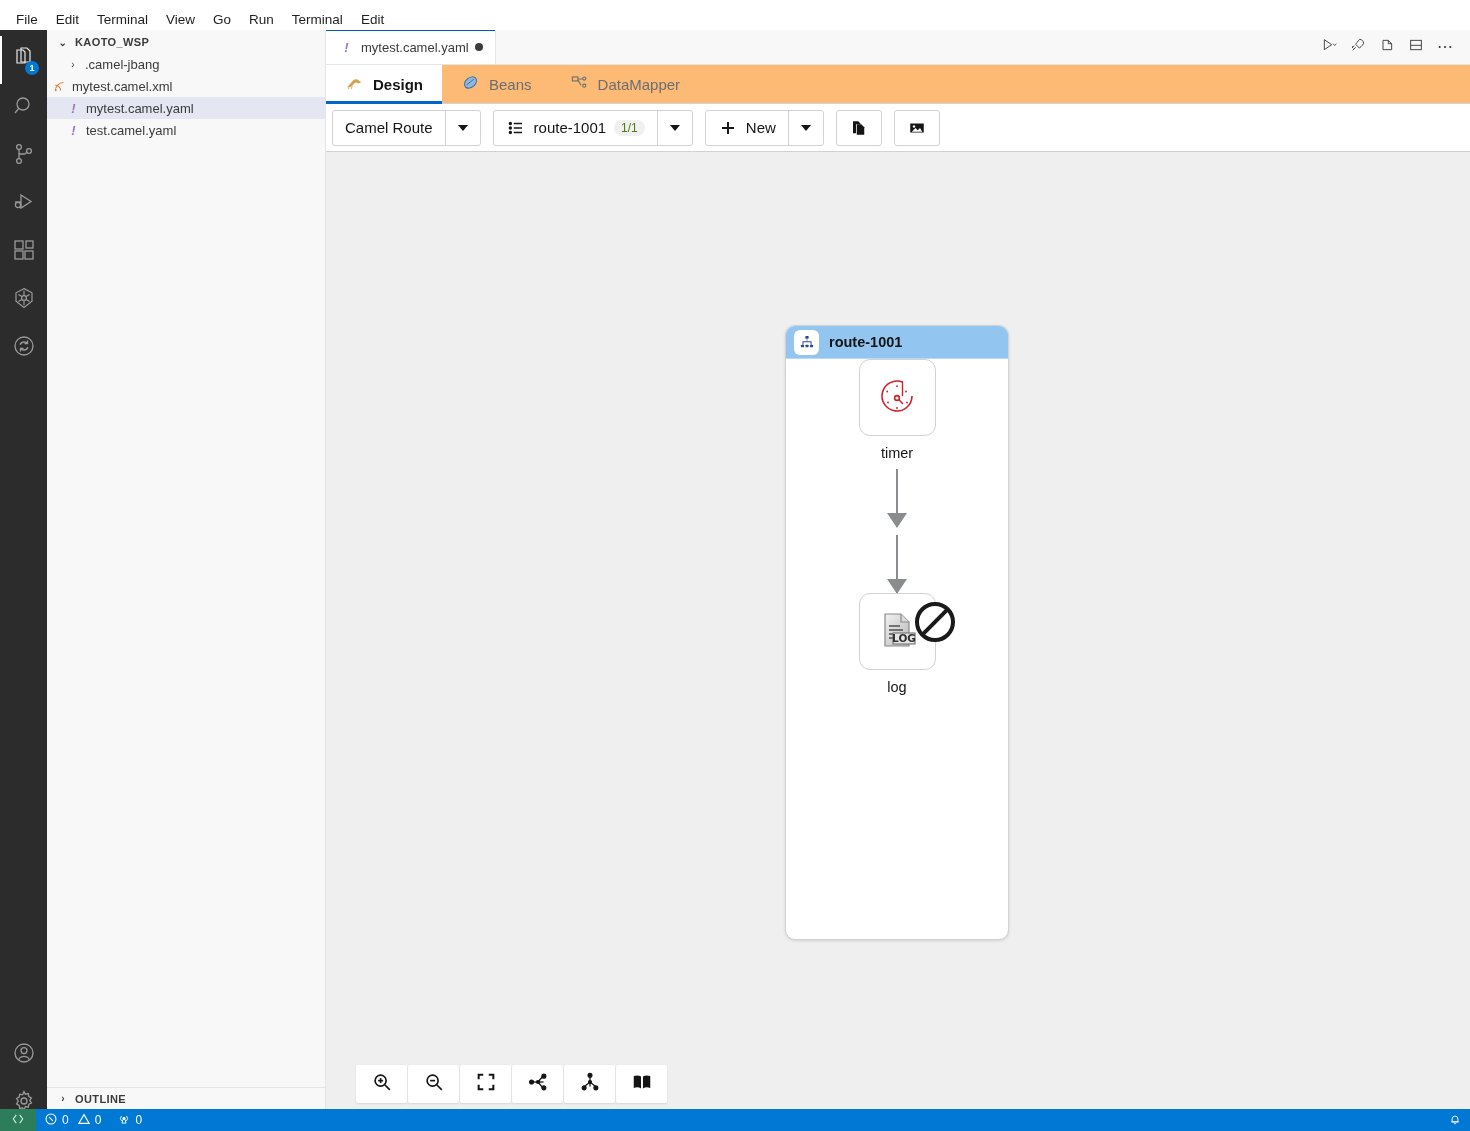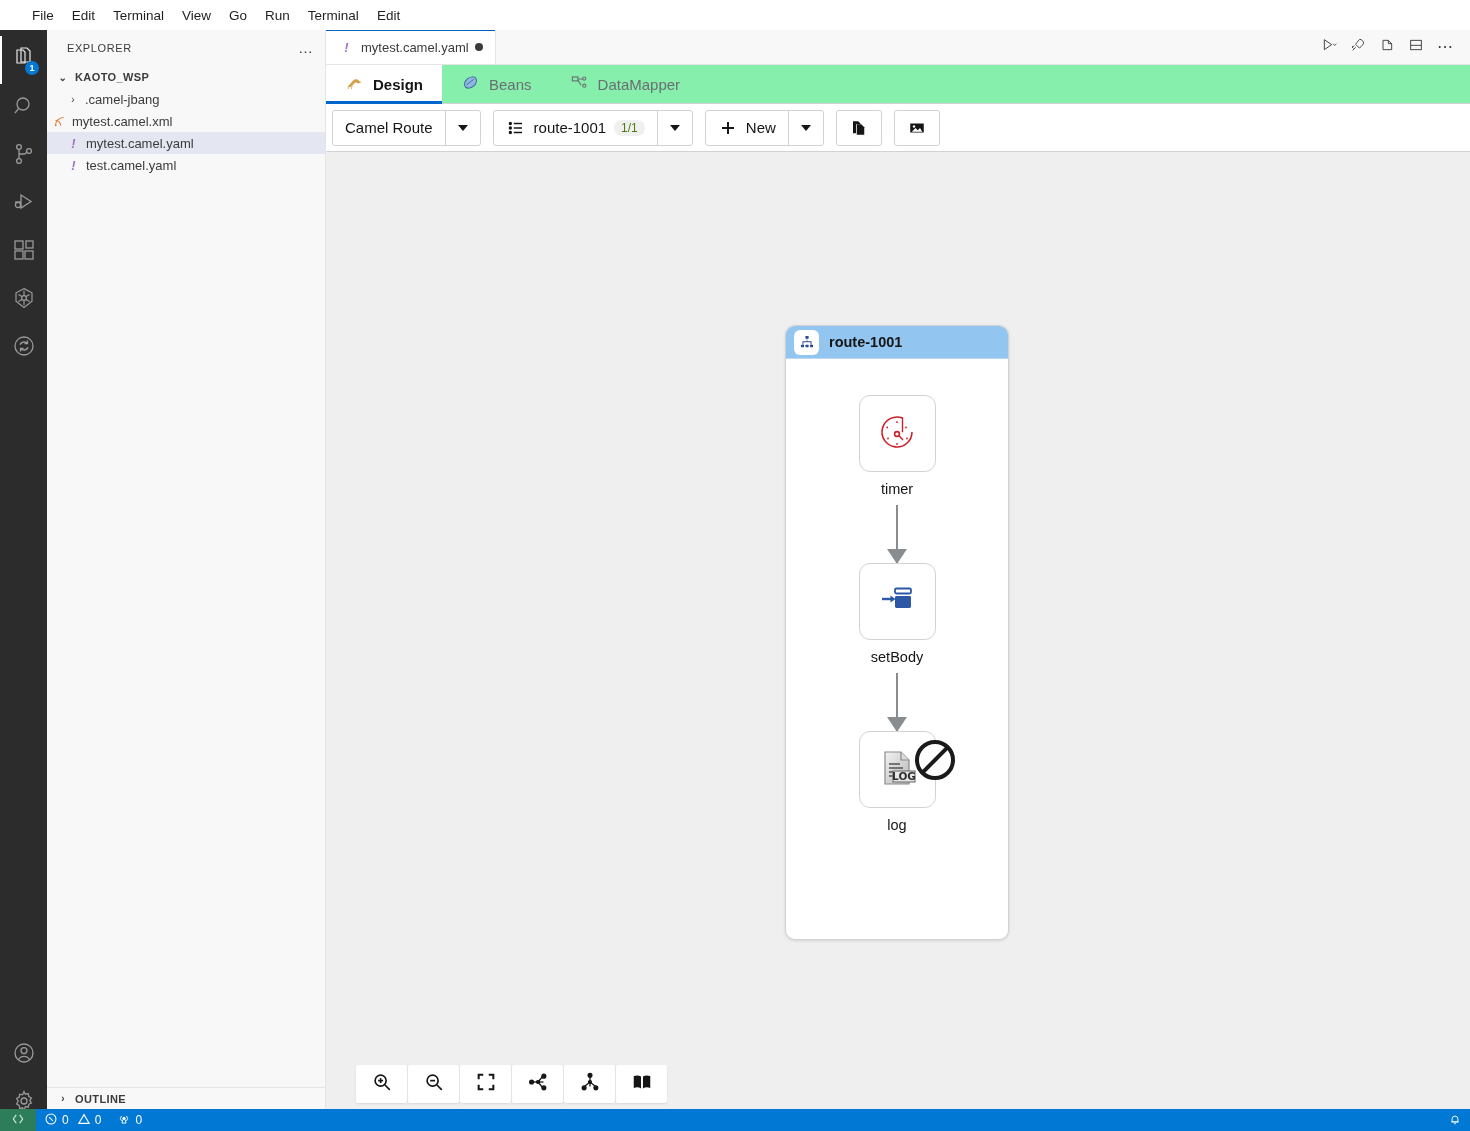--- a/index.html
+++ b/index.html
@@ -4,22 +4,22 @@
 <style>
   * { box-sizing: border-box; margin: 0; padding: 0; }
   html, body {
     width: 1470px; height: 1131px;
     font-family: "Liberation Sans", sans-serif;
     background: #ffffff;
     overflow: hidden;
   }
   
   .menubar {
-    height: 30px; background: #ffffff; display: flex; align-items: center;
-    padding-left: 24px; gap: 2px; border-bottom: none;
+    height: 30px; background: #ffffff; display: flex; align-items: flex-end;
+    padding-left: 8px; gap: 2px; border-bottom: none;
   }
   .menubar .mi {
     font-size: 13.5px; color: #1f1f1f; padding: 3px 8px; border-radius: 3px;
     cursor: default; white-space: nowrap;
   }
 
   
   .shell { display: flex; height: 1131px - 30px; height: 1101px; }
 
   
@@ -88,21 +88,21 @@
     content: ""; position: absolute; left: 0; right: 0; top: 0; height: 1px; background: #005fb8;
   }
   .dirty-dot { width: 8px; height: 8px; border-radius: 50%; background: #3b3b3b; }
   .tabbar-actions { margin-left: auto; display: flex; align-items: center; gap: 3px; padding-right: 12px; }
   .ta-btn { width: 26px; height: 26px; display: flex; align-items: center; justify-content: center;
             border-radius: 4px; cursor: pointer; color: #3b3b3b; }
   .ta-btn svg { width: 16px; height: 16px; }
 
   
   .kaoto-tabs {
-    height: 39px; background: #86efac; display: flex; align-items: stretch;
+    height: 39px; background: #fdba74; display: flex; align-items: stretch;
     border-bottom: 1px solid #d2d2d2;
   }
   .ktab {
     display: flex; align-items: center; gap: 9px; padding: 0 19px; font-size: 15px;
     color: #6a6e73; cursor: pointer; position: relative; background: transparent;
   }
   .ktab.active { background: #fff; color: #151515; font-weight: 700; }
   .ktab.active::after {
     content: ""; position: absolute; left: 0; right: 0; bottom: -1px; height: 3px; background: #0066cc;
   }
@@ -143,21 +143,21 @@
     height: 33px; background: #92c5f0; display: flex; align-items: center; gap: 10px;
     padding-left: 8px; border-bottom: 1px solid #bcd9ef;
   }
   .route-header .rh-icon {
     width: 25px; height: 25px; background: #fff; border-radius: 6px;
     display: flex; align-items: center; justify-content: center;
   }
   .route-header .rh-icon svg { width: 16px; height: 16px; }
   .route-title { font-size: 14.5px; font-weight: 700; color: #151515; }
 
-  .flow { padding-top: 36px; display: flex; flex-direction: column; align-items: center; }
+  .flow { display: flex; flex-direction: column; align-items: center; }
   .node { display: flex; flex-direction: column; align-items: center; }
   .node-box {
     width: 77px; height: 77px; background: #fff; border: 1px solid #d2d2d2;
     border-radius: 11px; display: flex; align-items: center; justify-content: center;
     position: relative; cursor: pointer;
   }
   .node-box svg { width: 48px; height: 48px; }
   .node-label { font-size: 14.5px; color: #151515; margin-top: 9px; }
   .edge { width: 2px; height: 58px; background: #8a8d90; position: relative; margin-top: 8px; }
   .edge::after {
@@ -290,24 +290,20 @@
           <svg viewBox="0 0 24 24" fill="none" stroke="#9a9a9a" stroke-width="1.3">
             <circle cx="12" cy="12" r="3"></circle>
             <path d="M12 2.6l1.4 2.6 2.9-.6.5 2.9 2.6 1.4-1.6 2.5 1.6 2.5-2.6 1.4-.5 2.9-2.9-.6L12 21.4l-1.4-2.6-2.9.6-.5-2.9-2.6-1.4L6.2 12 4.6 9.5l2.6-1.4.5-2.9 2.9.6z"></path>
           </svg>
         </span>
       </div>
     </div>
   </div>
 
   <div class="sidebar">
-    <div class="sb-header">
-      <span class="sb-title">EXPLORER</span>
-      <span class="sb-dots">…</span>
-    </div>
     <div class="tree">
       <div class="tree-row root">
         <span class="tw">⌄</span>
         <span>KAOTO_WSP</span>
       </div>
       <div class="tree-row" style="padding-left:18px">
         <span class="tw">›</span>
         <span>.camel-jbang</span>
       </div>
       <div class="tree-row" style="padding-left:4px">
@@ -527,33 +523,20 @@
                   <circle cx="15" cy="30.5" r=".9" fill="#cc2229" stroke="none"></circle>
                   <circle cx="14.2" cy="19.5" r=".9" fill="#cc2229" stroke="none"></circle>
                 </svg>
               </span>
             </div>
             <div class="node-label">timer</div>
           </div>
 
           <div class="edge"></div>
 
-          <div class="node">
-            <div class="node-box">
-              <span>
-                <svg viewBox="0 0 48 48" fill="none">
-                  <rect x="22" y="12.5" width="16" height="5" rx="1.4" fill="#fff" stroke="#2b57a5" stroke-width="1.8"></rect>
-                  <rect x="22" y="20" width="16" height="12" rx="1.4" fill="#2b57a5"></rect>
-                  <path d="M9 23h10" stroke="#2b57a5" stroke-width="2.4"></path>
-                  <path d="M17.5 19.6L22.5 23l-5 3.4z" fill="#2b57a5"></path>
-                </svg>
-              </span>
-            </div>
-            <div class="node-label">setBody</div>
-          </div>
 
           <div class="edge"></div>
 
           <div class="node">
             <div class="node-box">
               <span>
                 <svg viewBox="0 0 48 48">
                   <defs>
                     <linearGradient id="lg" x1="0" y1="0" x2="1" y2="1">
                       <stop offset="0" stop-color="#f2f2f2"></stop>

